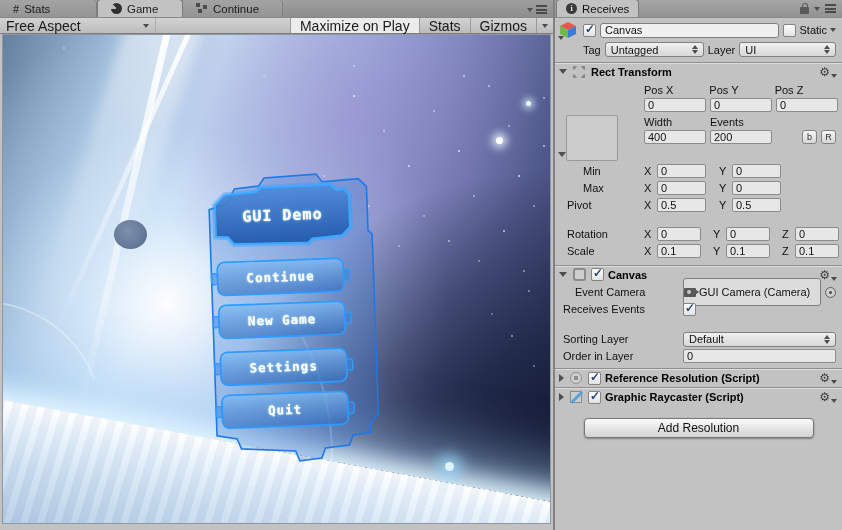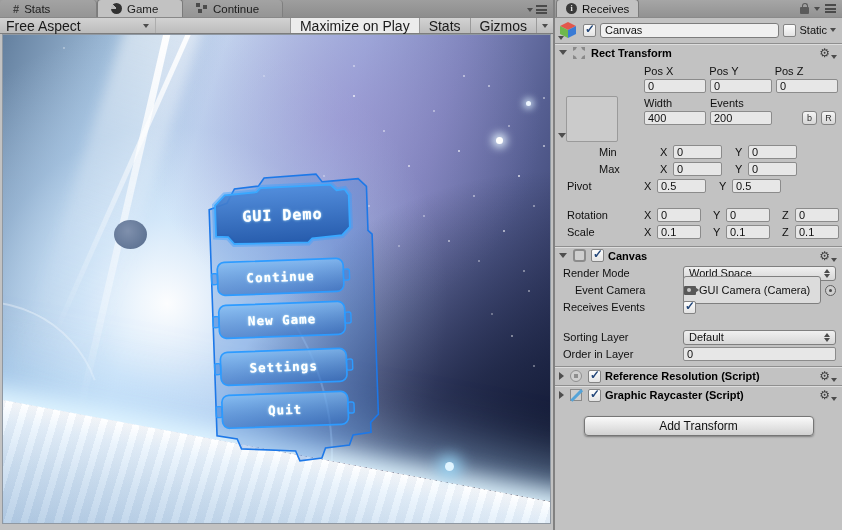--- a/index.html
+++ b/index.html
@@ -119,21 +119,21 @@
   .rt-body { position:relative; padding:1px 6px 3px 0; }
   .rt-preview { position:absolute; left:11px; top:35px; width:52px; height:46px; background:#cbcbcb; border:1px solid #9a9a9a; border-radius:2px; }
   .rt-grid { margin-left:89px; }
   .rt-lblrow { display:flex; gap:4px; height:13px; margin-top:3px; }
   .rt-lblrow span { width:62px; }
   .rt-fieldrow { display:flex; gap:4px; height:16px; align-items:center; position:relative; }
   .rt-fieldrow .f { width:62px; flex:none; }
   .br-btns { position:absolute; right:0; bottom:1px; display:flex; gap:4px; }
   .mini-btn { width:15px; height:14px; border:1px solid #828282; border-radius:3px; background:linear-gradient(#f5f5f5,#d6d6d6); font-size:9px; display:flex; align-items:center; justify-content:center; color:#2f2f2f; }
   .anchors-row { display:flex; align-items:center; gap:4px; height:15px; padding-left:3px; margin-top:2px; }
-  .a-row { display:flex; align-items:center; height:17px; padding-left:44px; }
+  .a-row { display:flex; align-items:center; height:17px; padding-left:28px; }
   .a-row.wide { padding-left:12px; }
   .a-lbl { width:61px; flex:none; }
   .a-row.wide .a-lbl { width:77px; }
   .axis { width:10px; margin-right:3px; flex:none; }
   .a-row .fx { width:49px; margin-right:13px; flex:none; }
   .a-row.z3 .fx { width:44px; margin-right:12px; }
   .gap12 { height:12px; }
 
   .c-row { display:flex; align-items:center; height:16px; padding:0 6px 0 8px; margin:1px 0; }
   .c-lbl { width:120px; flex:none; }
@@ -275,20 +275,38 @@
         <span class="cb on"></span>
         <div class="name-field">
           <span>Canvas</span>
         </div>
         <div class="static-group">
           <span class="cb"></span>
           <span>Static</span>
           <span class="tri-down sm"></span>
         </div>
       </div>
+      <div class="go-row2">
+        <span>Tag</span>
+        <div class="dd dd-tag">
+          <span>Untagged</span>
+          <span class="updown">
+              <span class="tri-up sm"></span>
+              <span class="tri-down sm"></span>
+            </span>
+        </div>
+        <span>Layer</span>
+        <div class="dd dd-layer">
+          <span>UI</span>
+          <span class="updown">
+              <span class="tri-up sm"></span>
+              <span class="tri-down sm"></span>
+            </span>
+        </div>
+      </div>
     </div>
 
     <div class="comp">
       <div class="comp-h">
         <span class="fold"></span>
         <span class="icon16">
           <svg width="14" height="14" viewBox="0 0 14 14">
               <g fill="#898989">
             <polygon points="1,5 1,1 5,1 3.6,3.6"></polygon>
                 <polygon points="13,5 13,1 9,1 10.4,3.6"></polygon>
@@ -377,30 +395,20 @@
       <div class="comp-h">
         <span class="fold"></span>
         <span class="icon16">
             <span class="canvas-icon"></span>
           </span>
         <span class="cb on"></span>
         <span class="comp-title">Canvas</span>
         <span class="gear">⚙<span class="tri-down sm"></span></span>
       </div>
       <div class="c-row">
-        <span class="c-lbl">Render Mode</span>
-        <div class="dd" style="flex:1;">
-          <span>World Space</span>
-          <span class="updown">
-              <span class="tri-up sm"></span>
-              <span class="tri-down sm"></span>
-            </span>
-        </div>
-      </div>
-      <div class="c-row">
         <span class="c-lbl indent">Event Camera</span>
         <div class="obj">
           <span class="cam-icon"></span>
           <span>GUI Camera (Camera)</span>
         </div>
         <span class="picker"></span>
       </div>
       <div class="c-row">
         <span class="c-lbl">Receives Events</span>
         <span class="cb on"></span>
@@ -434,15 +442,15 @@
     <div class="script-row">
       <span class="fold closed"></span>
       <span class="icon16">
           <span class="raycast-icon"></span>
         </span>
       <span class="cb on"></span>
       <span class="comp-title">Graphic Raycaster (Script)</span>
       <span class="gear">⚙<span class="tri-down sm"></span></span>
     </div>
 
-    <div class="add-comp">Add Transform</div>
+    <div class="add-comp">Add Resolution</div>
   </div>
 </div>
 
 </body></html>

